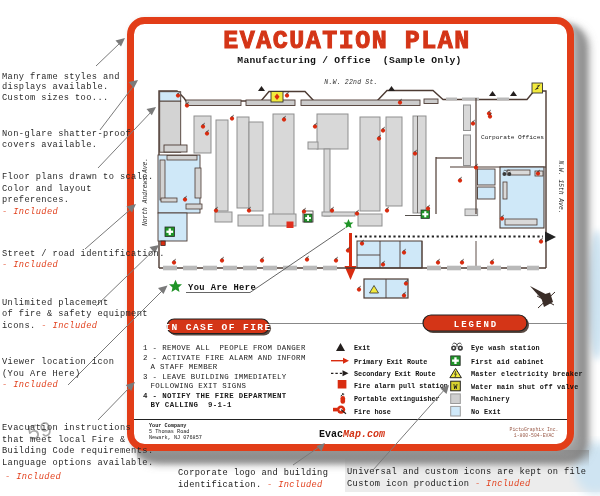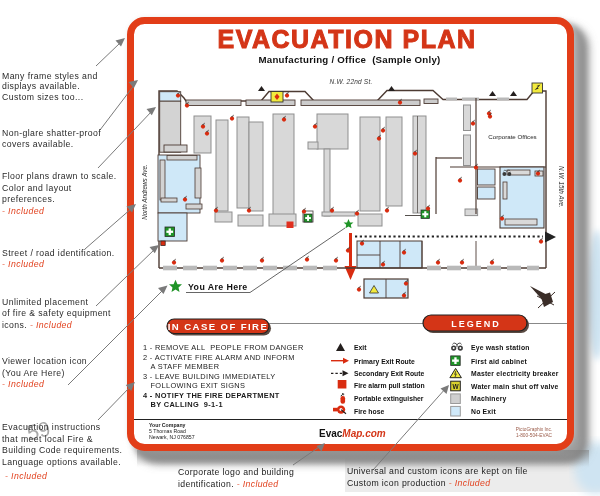--- a/index.html
+++ b/index.html
@@ -1,16 +1,16 @@
 <!DOCTYPE html>
 <html><head>
 <meta charset="utf-8">
 <style>
 html,body{margin:0;padding:0;background:#ffffff;}
-#stage{position:relative;width:600px;height:496px;overflow:hidden;font-family:Liberation Sans, sans-serif;}
+#stage{position:relative;width:600px;height:496px;overflow:hidden;font-family:Liberation Mono, monospace;}
 </style>
 </head>
 <body>
 <div id="stage">
 <svg width="600" height="496" viewBox="0 0 600 496">
 <defs>
   <g id="ext">
     <circle cx="2" cy="3.6" r="2.1" fill="#d92c10"></circle>
     <path d="M1.2 1.6 L2.8 1.6 L2.8 0.6 L3.8 0.2" stroke="#3a2a25" stroke-width="0.7" fill="none"></path>
   </g>

